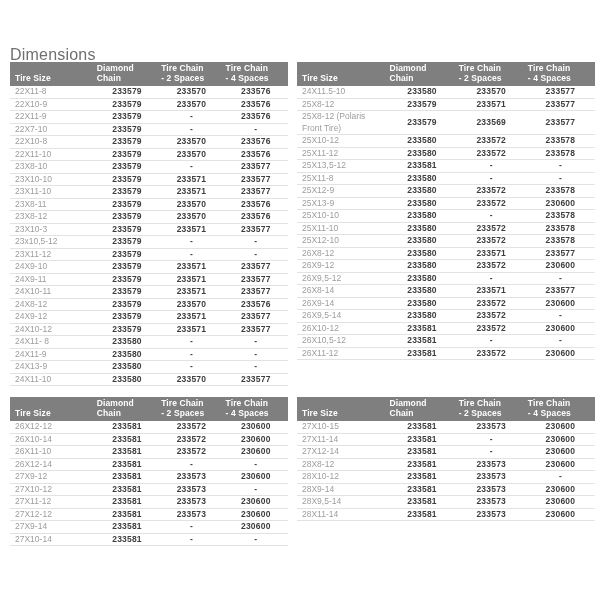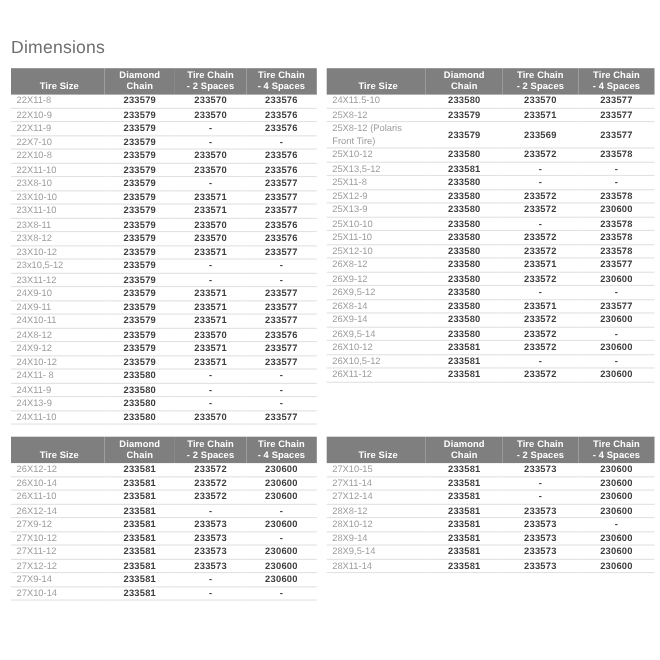--- a/index.html
+++ b/index.html
@@ -10,21 +10,21 @@
   body {
     width: 600px;
     height: 600px;
     position: relative;
     overflow: hidden;
     font-family: "Liberation Sans", sans-serif;
   }
   .page-title {
     position: absolute;
     left: 10px;
-    top: 35px;
+    top: 46px;
     font-size: 16px;
     font-weight: 400;
     color: #6f6f6f;
     letter-spacing: 0.2px;
   }
   table.dim-table {
     position: absolute;
     border-collapse: collapse;
     table-layout: fixed;
   }
@@ -34,26 +34,26 @@
   #table-3 { left: 297px; top: 397px; width: 298px; }
 
   .dim-table th {
     background: #7f7f7f;
     color: #ffffff;
     font-size: 8.5px;
     line-height: 9.5px;
     font-weight: bold;
     white-space: pre-line;
     vertical-align: bottom;
-    text-align: center;
+    text-align: left;
     padding: 2px 2px 3px 2px;
     letter-spacing: 0.1px;
   }
   .dim-table th:first-child {
-    text-align: center;
+    text-align: left;
     padding-left: 5px;
     width: 28%;
   }
   .dim-table td {
     font-size: 8.5px;
     line-height: 11.5px;
     height: 11.5px;
     padding: 0 2px;
     border-bottom: 1px solid #e2e2e2;
     text-align: center;
@@ -149,21 +149,21 @@
         <td>233570</td>
         <td>233576</td>
       </tr>
       <tr>
         <td>23X8-12</td>
         <td>233579</td>
         <td>233570</td>
         <td>233576</td>
       </tr>
       <tr>
-        <td>23X10-12</td>
+        <td>23X10-3</td>
         <td>233579</td>
         <td>233571</td>
         <td>233577</td>
       </tr>
       <tr>
         <td>23x10,5-12</td>
         <td>233579</td>
         <td>-</td>
         <td>-</td>
       </tr>
@@ -266,20 +266,26 @@
         <td>233569</td>
         <td>233577</td>
       </tr>
       <tr>
         <td>25X10-12</td>
         <td>233580</td>
         <td>233572</td>
         <td>233578</td>
       </tr>
       <tr>
+        <td>25X11-12</td>
+        <td>233580</td>
+        <td>233572</td>
+        <td>233578</td>
+      </tr>
+      <tr>
         <td>25X13,5-12</td>
         <td>233581</td>
         <td>-</td>
         <td>-</td>
       </tr>
       <tr>
         <td>25X11-8</td>
         <td>233580</td>
         <td>-</td>
         <td>-</td>

